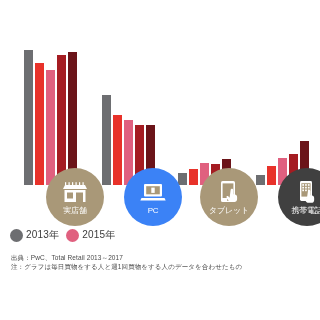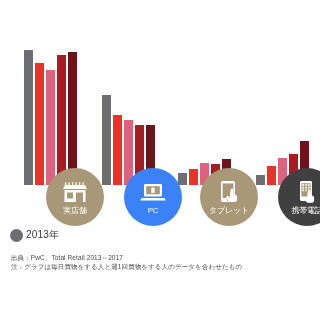--- a/index.html
+++ b/index.html
@@ -237,20 +237,24 @@
         </div>
         <div class="badge-label">携帯電話</div>
       </div>
     </div>
 
   <div class="legend">
       <div class="legend-item">
         <span class="legend-dot" style="background: rgb(109, 110, 113);"></span>
         <span class="legend-label">2013年</span>
       </div>
+      <div class="legend-item">
+        <span class="legend-dot" style="background: rgb(224, 96, 127);"></span>
+        <span class="legend-label">2015年</span>
+      </div>
     </div>
 
   <div class="footnotes">
     <div class="footnote">出典：PwC、Total  Retail 2013～2017</div>
     <div class="footnote">注：グラフは毎日買物をする人と週1回買物をする人のデータを合わせたもの</div>
   </div>
 
 </div>
 
 </body></html>

